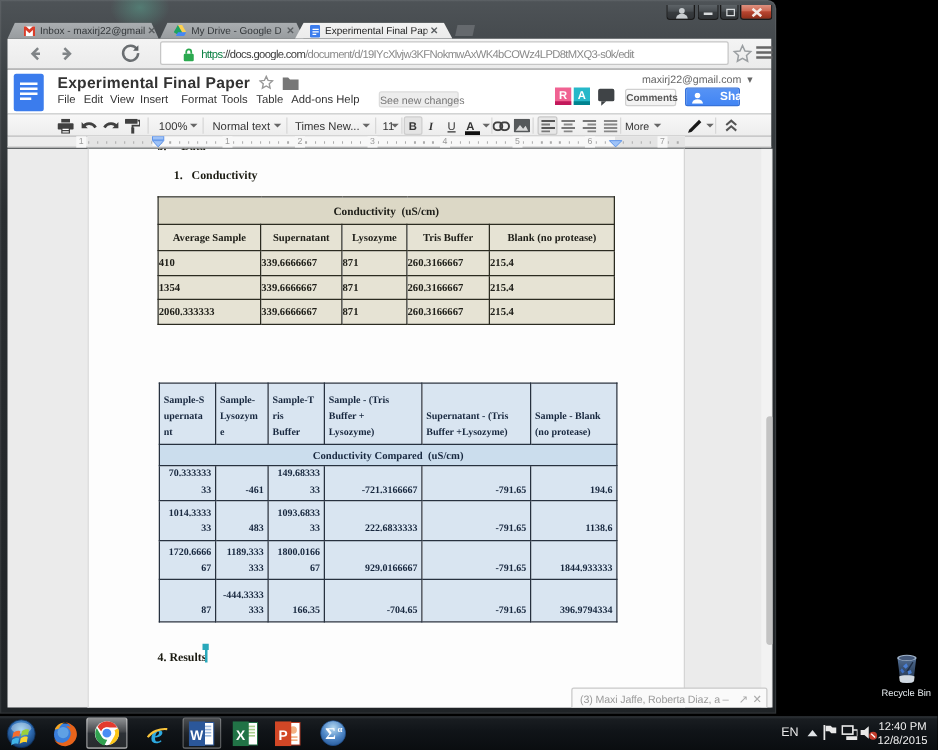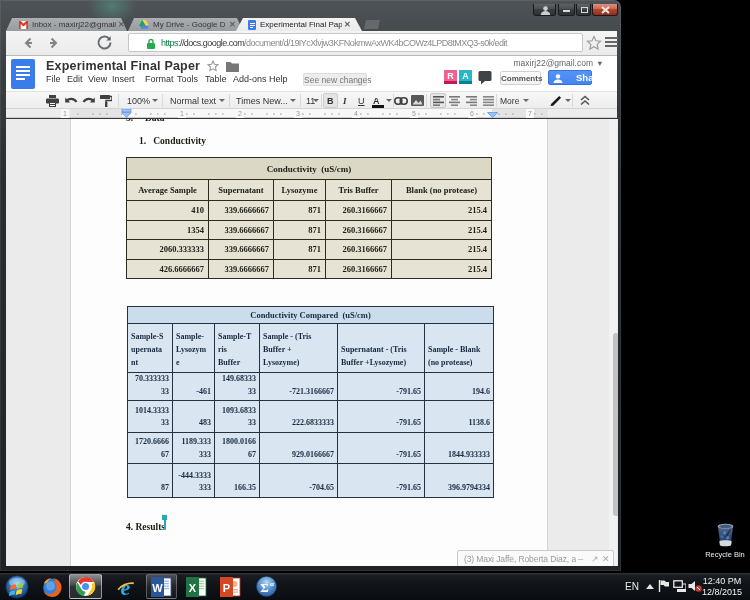--- a/index.html
+++ b/index.html
@@ -60,21 +60,21 @@
 #docarea { position:absolute; left:6px; top:119px; width:612px; height:447px; background:#ebebeb; overflow:hidden; }
 #page { position:absolute; left:64px; top:-2px; width:478px; height:460px; background:#fdfdfd; border:1px solid #d5d5d5; }
 .serif { font-family:"Liberation Serif", serif; font-weight:bold; color:#1b1b12; }
 
 table { border-collapse:collapse; table-layout:fixed; }
 #t1 { position:absolute; left:120px; top:38px; width:365px; }
 #t1 td { border:1px solid #2b2b20; font-family:"Liberation Serif", serif; font-weight:bold;
   color:#20201a; background:#e6e3d4; overflow:hidden; }
 #t1 .title { background:#dcd8c6; text-align:center; font-size:9px; height:22px; }
 #t1 .hdr { text-align:center; font-size:8.5px; height:21px; }
-#t1 .num { text-align:right; font-size:8.5px; height:19.5px; padding-right:4px;margin-top:24px; }
+#t1 .num { text-align:left; font-size:8.5px; height:19.5px; padding-right:4px;margin-top:24px; }
 
 #t2 { position:absolute; left:121px; top:187px; width:366px; }
 #t2 td { border:1px solid #27313f; font-family:"Liberation Serif", serif; font-weight:bold;
   color:#18283f; background:#d9e5f1; overflow:hidden; vertical-align:bottom; }
 #t2 .title { background:#cbdded; text-align:center; font-size:8.5px; height:17px; vertical-align:middle; }
 #t2 .hdr { font-size:8px; line-height:13px; padding:0 0 3px 3px; height:49px; }
 #t2 .num { text-align:right; font-size:8px; line-height:12.5px; padding:0 3px 2px 0; }
 
 
 #sbthumb { position:absolute; left:607px; top:214px; width:6px; height:183px; background:#c3c3c3; border-radius:3px; }
@@ -385,51 +385,44 @@
               <td class="num">260.3166667</td>
               <td class="num">215.4</td>
             </tr>
       <tr>
               <td class="num">2060.333333</td>
               <td class="num">339.6666667</td>
               <td class="num">871</td>
               <td class="num">260.3166667</td>
               <td class="num">215.4</td>
             </tr>
-      <tr>
-              <td class="num">426.6666667</td>
-              <td class="num">339.6666667</td>
-              <td class="num">871</td>
-              <td class="num">260.3166667</td>
-              <td class="num">215.4</td>
-            </tr>
     </tbody>
         </table>
 
     <table id="t2">
       <colgroup>
             <col style="width:45px;">
             <col style="width:42px;">
             <col style="width:45px;">
             <col style="width:78px;">
             <col style="width:87px;">
             <col style="width:69px;">
           </colgroup>
       <tbody>
             <tr>
-              <td class="title" colspan="6">Conductivity Compared&nbsp; (uS/cm)</td>
-            </tr>
-      <tr>
         <td class="hdr">Sample-S<br>upernata<br>nt</td>
         <td class="hdr">Sample-<br>Lysozym<br>e</td>
         <td class="hdr">Sample-T<br>ris<br>Buffer</td>
         <td class="hdr">Sample - (Tris<br>Buffer +<br>Lysozyme)</td>
         <td class="hdr">Supernatant - (Tris<br>Buffer +Lysozyme)</td>
         <td class="hdr">Sample - Blank<br>(no protease)</td>
       </tr>
+      <tr>
+              <td class="title" colspan="6">Conductivity Compared&nbsp; (uS/cm)</td>
+            </tr>
       <tr style="height:27.5px;">
               <td class="num">70.333333<br>33</td>
               <td class="num">-461</td>
               <td class="num">149.68333<br>33</td>
               <td class="num">-721.3166667</td>
               <td class="num">-791.65</td>
               <td class="num">194.6</td>
             </tr>
       <tr style="height:31.5px;">
               <td class="num">1014.3333<br>33</td>

